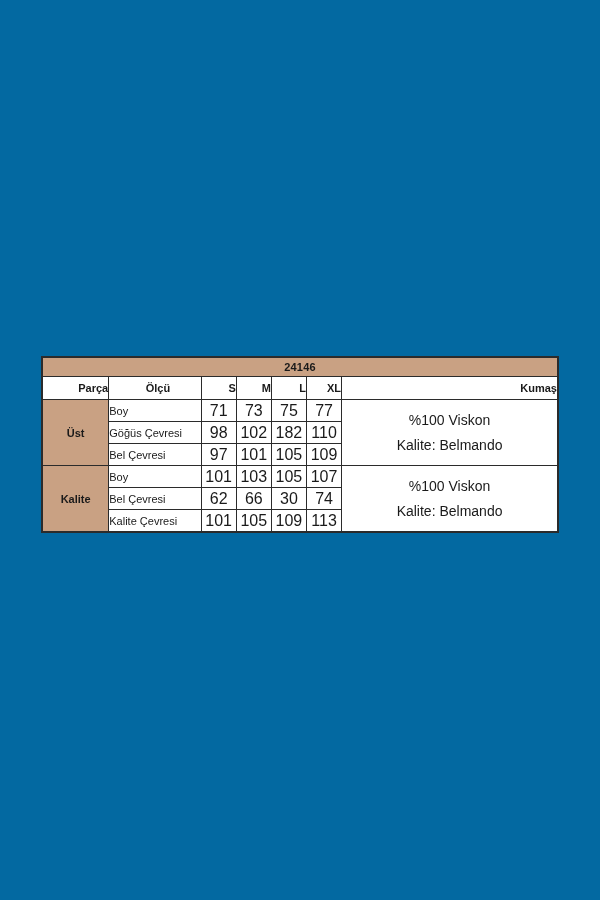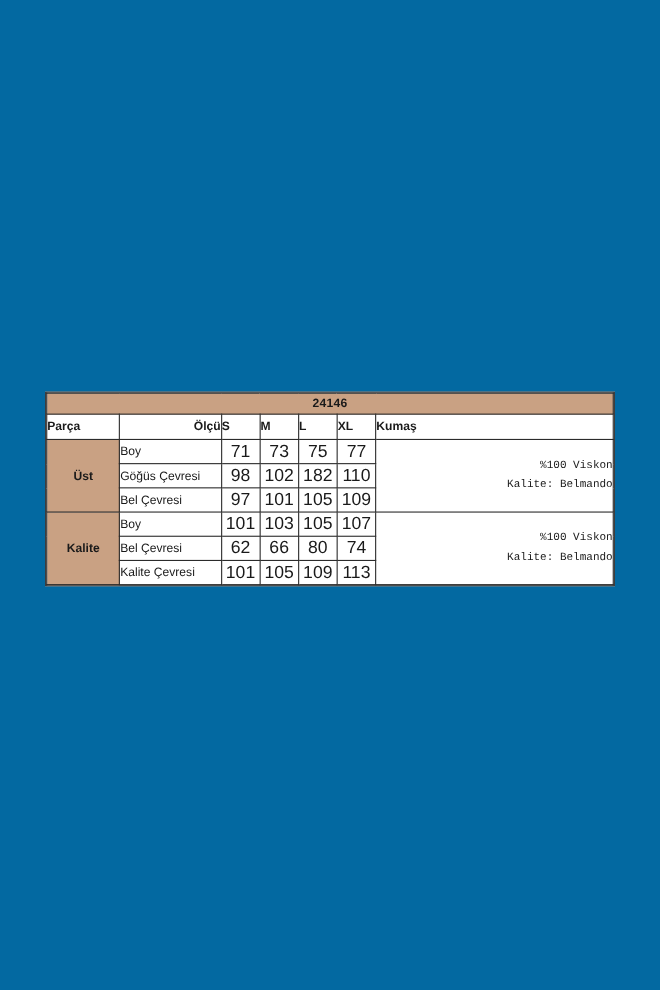--- a/index.html
+++ b/index.html
@@ -44,51 +44,50 @@
   .title-cell {
     background: #c9a183;
     text-align: center;
     font-weight: bold;
     font-size: 11px;
     height: 18px;
     letter-spacing: 0.2px;
   }
   .head-cell {
     background: #ffffff;
-    text-align: left;
+    text-align: right;
     font-weight: bold;
     font-size: 11px;
     height: 22px;
   }
   .head-cell.left {
-    text-align: right;
+    text-align: center;
     padding-left: 6px;
   }
   .group-cell {
     background: #c9a183;
     text-align: center;
     font-weight: bold;
     font-size: 11px;
   }
   .label-cell {
     text-align: left;
     padding-left: 6px;
     height: 21px;
     font-size: 11px;
   }
   .num-cell {
     text-align: center;
     font-size: 16px;
   }
   .fabric-cell {
-    text-align: right;
+    text-align: center;
     padding: 0 0 0 6px;
-    font-size: 10px;
+    font-size: 14px;
     line-height: 1.75;
-    font-family: Liberation Mono, monospace;
   }
   .fabric-cell div {
     white-space: nowrap;
   }
   col.c-parca { width: 66px; }
   col.c-olcu  { width: 92px; }
   col.c-size  { width: 35px; }
   col.c-kumas { width: 215px; }
 </style>
 </head>
@@ -157,21 +156,21 @@
           <td class="num-cell">107</td>
           <td class="fabric-cell" rowspan="3">
             <div>%100 Viskon</div>
             <div>Kalite: Belmando</div>
           </td>
         </tr>
         <tr>
           <td class="label-cell">Bel Çevresi</td>
           <td class="num-cell">62</td>
           <td class="num-cell">66</td>
-          <td class="num-cell">80</td>
+          <td class="num-cell">30</td>
           <td class="num-cell">74</td>
         </tr>
         <tr>
           <td class="label-cell">Kalite Çevresi</td>
           <td class="num-cell">101</td>
           <td class="num-cell">105</td>
           <td class="num-cell">109</td>
           <td class="num-cell">113</td>
         </tr>
       </tbody>

